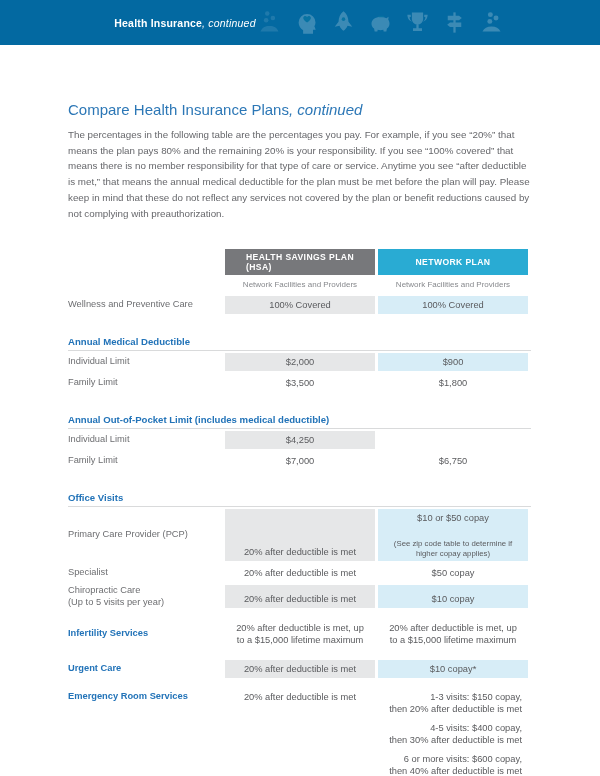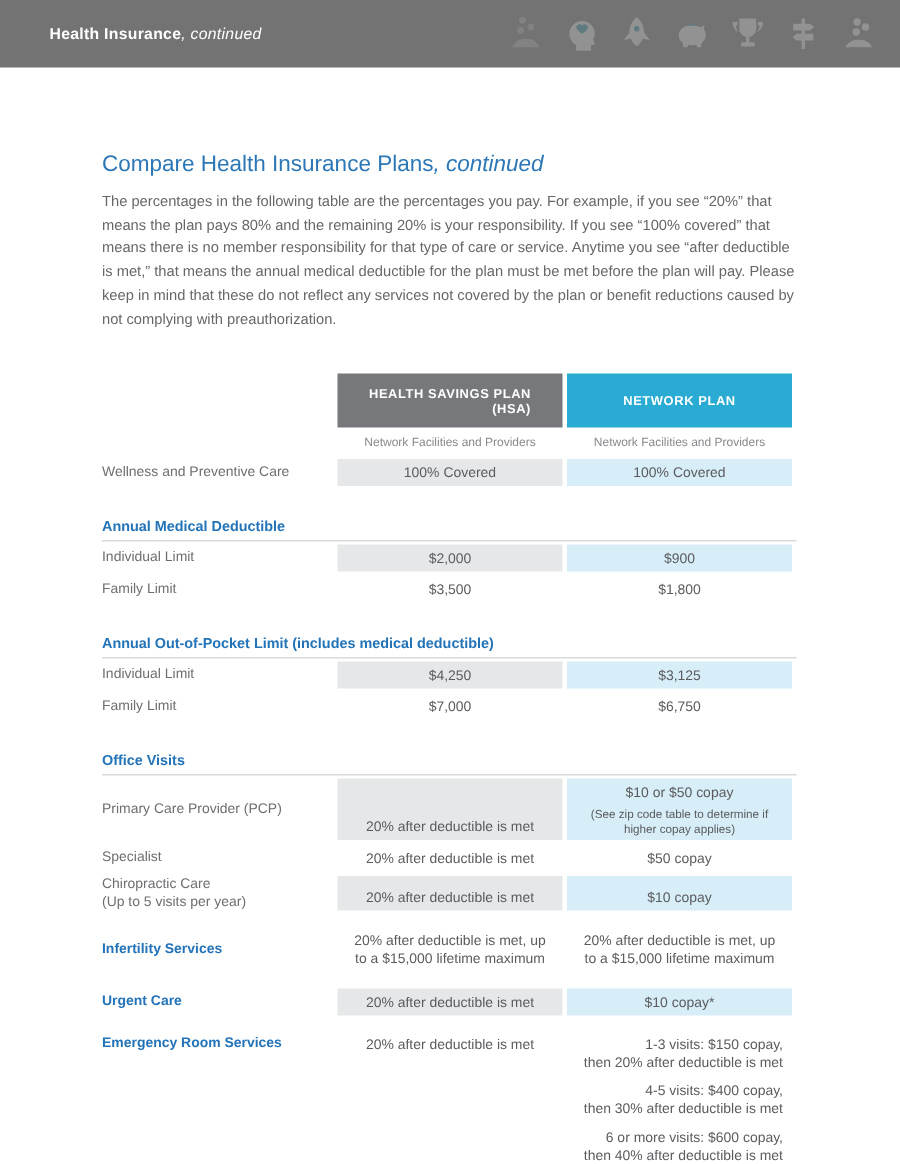--- a/index.html
+++ b/index.html
@@ -1,62 +1,62 @@
 <!DOCTYPE html>
 <html><head>
 <meta charset="utf-8">
 <style>
   * { margin:0; padding:0; box-sizing:border-box; }
   html,body { width:600px; height:776px; background:#ffffff;
     font-family:"Liberation Sans", sans-serif; -webkit-font-smoothing:antialiased; }
   .page { width:600px; height:776px; background:#fff; overflow:hidden; position:relative; }
 
   
-  .topbar { height:45px; background:#737373; display:flex; align-items:center;
-    justify-content:space-between; padding:0 14px 0 33px; }
+  .topbar { height:45px; background:#0369a1; display:flex; align-items:center;
+    justify-content:center; padding:0 14px 0 33px; }
   .topbar-title { color:#fff; font-size:10.5px; letter-spacing:.2px; }
   .topbar-title b { font-weight:bold; }
   .topbar-title i { font-style:italic; font-weight:normal; }
   .icon-row { display:flex; align-items:center; gap:10px; }
   .icon-row svg { width:27px; height:27px; fill:#ffffff; opacity:.22; }
   .icon-row svg.faint { opacity:.11; }
 
   
   .content { padding:0 69px 0 68px; }
   .intro-heading { margin-top:56px; color:#2C77B6; font-size:15px; font-weight:normal; }
   .intro-heading i { font-style:italic; }
   .intro-text { margin-top:9px; color:#66676B; font-size:9.8px; line-height:15.7px; width:468px; }
 
   
   .table { margin-top:28px; width:463px; }
   .grid { display:grid; grid-template-columns:157px 150px 153px; }
   .hdr-box { color:#fff; font-weight:bold; font-size:8.6px; letter-spacing:.4px;
-    text-align:right; display:flex; align-items:center; justify-content:center;
-    height:36px; line-height:10px; text-transform:uppercase; }
+    text-align:left; display:flex; align-items:center; justify-content:center;
+    height:26px; line-height:10px; text-transform:uppercase; }
   .hdr-hsa { background:#77787B; }
   .hdr-net { background:#29ABD3; margin-left:3px; }
   .subhdr { color:#87898D; font-size:8px; text-align:center; padding:5px 0 4px 0; }
   .subhdr.net { margin-left:3px; }
 
   .sec-title { color:#2273B8; font-size:9.6px; font-weight:bold; margin-top:22px;
     padding-bottom:3px; border-bottom:1px solid #D9DADB; }
   .sec-title + .row { margin-top:2px; }
   .row { margin-top:3px; }
   .row.gap-lg { margin-top:11px; }
   .label { color:#6D6E71; font-size:9.3px; display:flex; flex-direction:column;
     justify-content:center; line-height:11.5px; padding-right:6px; }
   .label.heading { color:#2273B8; font-weight:bold; }
   .row.v-top .label, .row.v-top .cell { justify-content:flex-start; padding-top:2px; }
   .cell { color:#5A5B5E; font-size:9.3px; text-align:center; display:flex;
     flex-direction:column; justify-content:flex-end; line-height:12px;
     padding:3px 6px; min-height:18px; }
   .cell.net { margin-left:3px; }
   .cell.shaded.hsa { background:#E6E7E8; }
   .cell.shaded.net { background:#D7EDF7; }
-  .cell .note { font-size:7.8px; line-height:9.5px; margin-top:4px; }
+  .cell .note { font-size:7.8px; line-height:9.5px; margin-top:15px; }
   .cell .para { margin-top:7px;text-align:right; }
   .cell .para:first-child { margin-top:0; }
 </style>
 </head>
 <body>
 
 <svg width="0" height="0" style="position:absolute" aria-hidden="true">
   <defs>
     <symbol id="sym-coins-drop" viewBox="0 0 24 24">
       <circle cx="10" cy="4" r="2"></circle>
@@ -167,23 +167,20 @@
             <div class="cell net">
               <div>$1,800</div>
             </div>
           </div>
           <div class="sec-title">Annual Out-of-Pocket Limit (includes medical deductible)</div>
           <div class="grid row">
             <div class="label">Individual Limit</div>
             <div class="cell hsa shaded">
               <div>$4,250</div>
             </div>
-            <div class="cell net shaded">
-              <div>$3,125</div>
-            </div>
           </div>
           <div class="grid row">
             <div class="label">Family Limit</div>
             <div class="cell hsa">
               <div>$7,000</div>
             </div>
             <div class="cell net">
               <div>$6,750</div>
             </div>
           </div>

